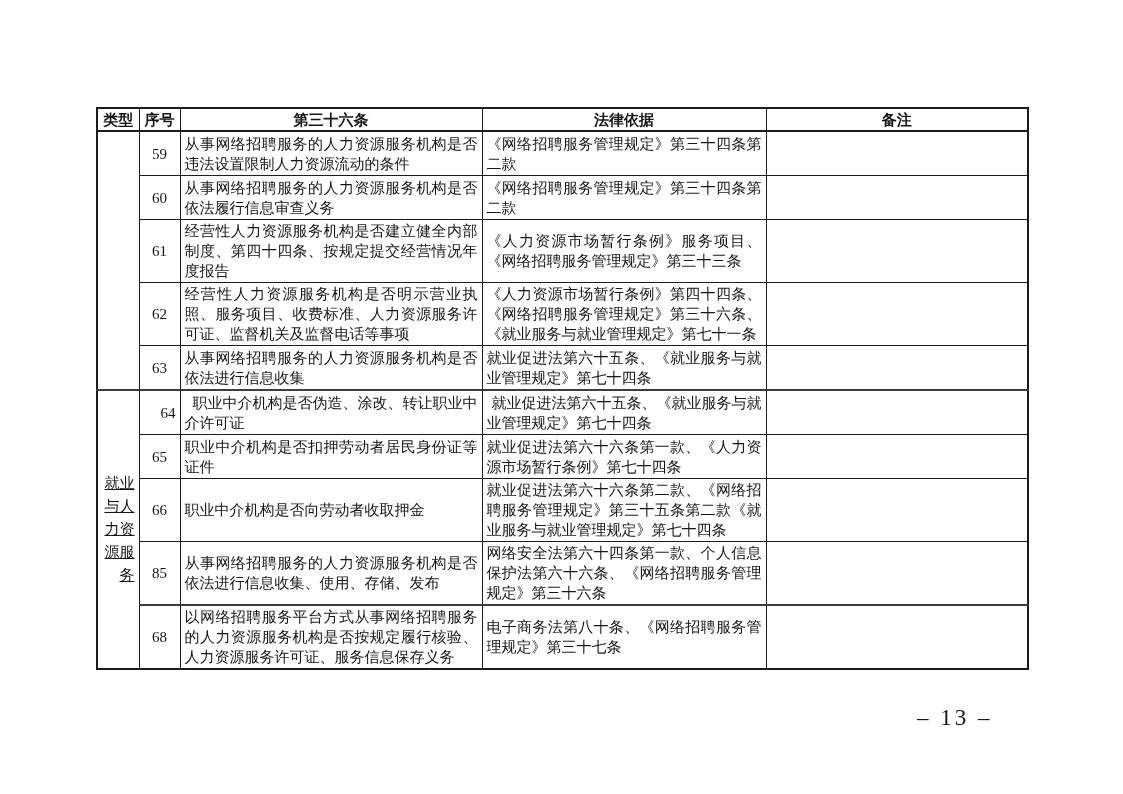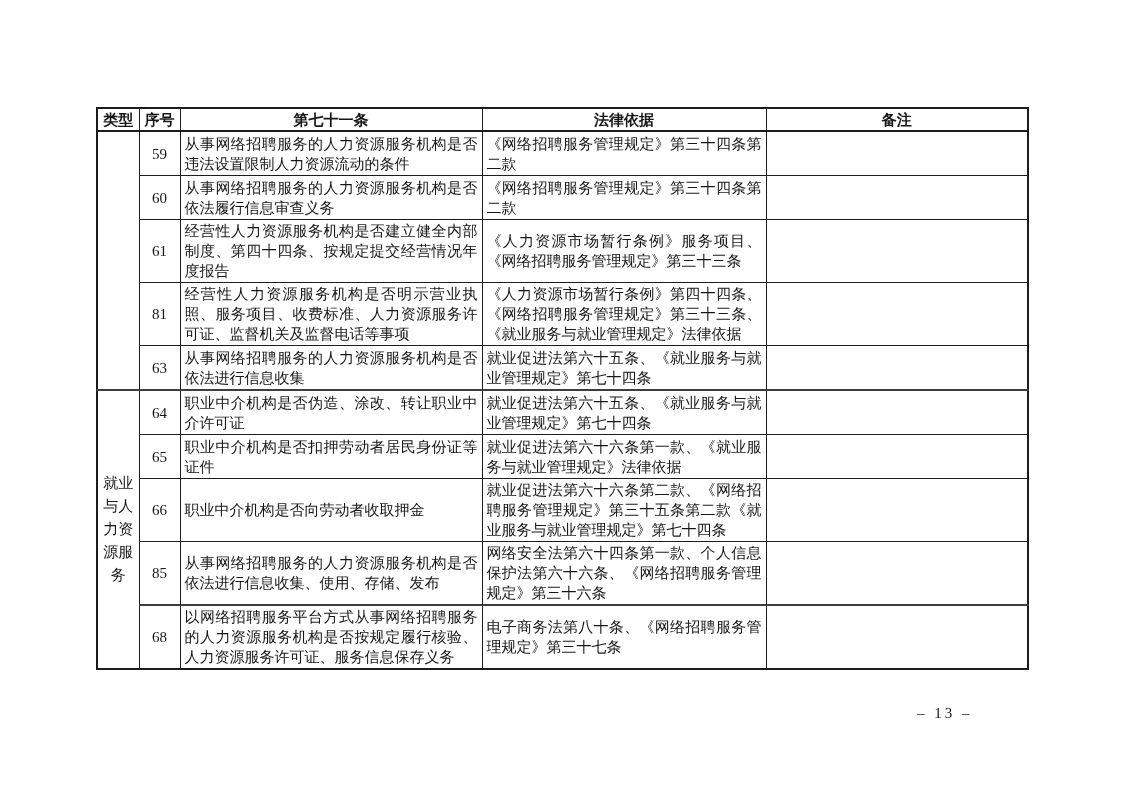--- a/index.html
+++ b/index.html
@@ -50,46 +50,48 @@
     border-bottom: 2px solid #1c1c1c;
   }
   .inspection-table tbody td {
     height: 41px; 
     padding: 1px 4px;
   }
   td.type-cell {
     text-align: center;
     padding: 1px 5px;
     line-height: 23px;
+    text-decoration: underline;
   }
   td.no-cell {
     text-align: center;
   }
   td.item-cell,
   td.basis-cell {
     text-align: justify;
     text-align-last: left;
     -moz-text-align-last: left;
   }
   td.remark-cell {
     
   }
   
   tr.group-start td {
     border-top: 2px solid #3d3d3d;
+    text-align: right;
   }
   
   tbody tr:last-child td {
     border-top: 2px solid #3d3d3d;
   }
   .page-number {
     position: absolute;
     left: 917px;
     top: 705px;
-    font-size: 15px;
+    font-size: 23px;
     letter-spacing: 3px;
     color: #161616;
     font-family: "Liberation Serif", "DejaVu Serif", serif;
   }
 </style>
 </head>
 <body>
 
 <div class="page">
 
@@ -98,21 +100,21 @@
       <col style="width:42px">
       <col style="width:41px">
       <col style="width:302px">
       <col style="width:284px">
       <col style="width:262px">
     </colgroup>
     <thead>
       <tr>
           <th>类型</th>
           <th>序号</th>
-          <th>第七十一条</th>
+          <th>第三十六条</th>
           <th>法律依据</th>
           <th>备注</th>
         </tr>
     </thead>
     <tbody>
         <tr>
           <td class="type-cell" rowspan="5"></td>
           <td class="no-cell">59</td>
           <td class="item-cell">从事网络招聘服务的人力资源服务机构是否违法设置限制人力资源流动的条件</td>
           <td class="basis-cell">《网络招聘服务管理规定》第三十四条第二款</td>
@@ -124,42 +126,42 @@
           <td class="basis-cell">《网络招聘服务管理规定》第三十四条第二款</td>
           <td class="remark-cell"></td>
         </tr>
         <tr>
           <td class="no-cell">61</td>
           <td class="item-cell">经营性人力资源服务机构是否建立健全内部制度、第四十四条、按规定提交经营情况年度报告</td>
           <td class="basis-cell">《人力资源市场暂行条例》服务项目、《网络招聘服务管理规定》第三十三条</td>
           <td class="remark-cell"></td>
         </tr>
         <tr>
-          <td class="no-cell">81</td>
+          <td class="no-cell">62</td>
           <td class="item-cell">经营性人力资源服务机构是否明示营业执照、服务项目、收费标准、人力资源服务许可证、监督机关及监督电话等事项</td>
-          <td class="basis-cell">《人力资源市场暂行条例》第四十四条、《网络招聘服务管理规定》第三十三条、《就业服务与就业管理规定》法律依据</td>
+          <td class="basis-cell">《人力资源市场暂行条例》第四十四条、《网络招聘服务管理规定》第三十六条、《就业服务与就业管理规定》第七十一条</td>
           <td class="remark-cell"></td>
         </tr>
         <tr>
           <td class="no-cell">63</td>
           <td class="item-cell">从事网络招聘服务的人力资源服务机构是否依法进行信息收集</td>
           <td class="basis-cell">就业促进法第六十五条、《就业服务与就业管理规定》第七十四条</td>
           <td class="remark-cell"></td>
         </tr>
         <tr class="group-start">
           <td class="type-cell" rowspan="5">就业与人力资源服务</td>
           <td class="no-cell">64</td>
           <td class="item-cell">职业中介机构是否伪造、涂改、转让职业中介许可证</td>
           <td class="basis-cell">就业促进法第六十五条、《就业服务与就业管理规定》第七十四条</td>
           <td class="remark-cell"></td>
         </tr>
         <tr>
           <td class="no-cell">65</td>
           <td class="item-cell">职业中介机构是否扣押劳动者居民身份证等证件</td>
-          <td class="basis-cell">就业促进法第六十六条第一款、《就业服务与就业管理规定》法律依据</td>
+          <td class="basis-cell">就业促进法第六十六条第一款、《人力资源市场暂行条例》第七十四条</td>
           <td class="remark-cell"></td>
         </tr>
         <tr>
           <td class="no-cell">66</td>
           <td class="item-cell">职业中介机构是否向劳动者收取押金</td>
           <td class="basis-cell">就业促进法第六十六条第二款、《网络招聘服务管理规定》第三十五条第二款《就业服务与就业管理规定》第七十四条</td>
           <td class="remark-cell"></td>
         </tr>
         <tr>
           <td class="no-cell">85</td>

